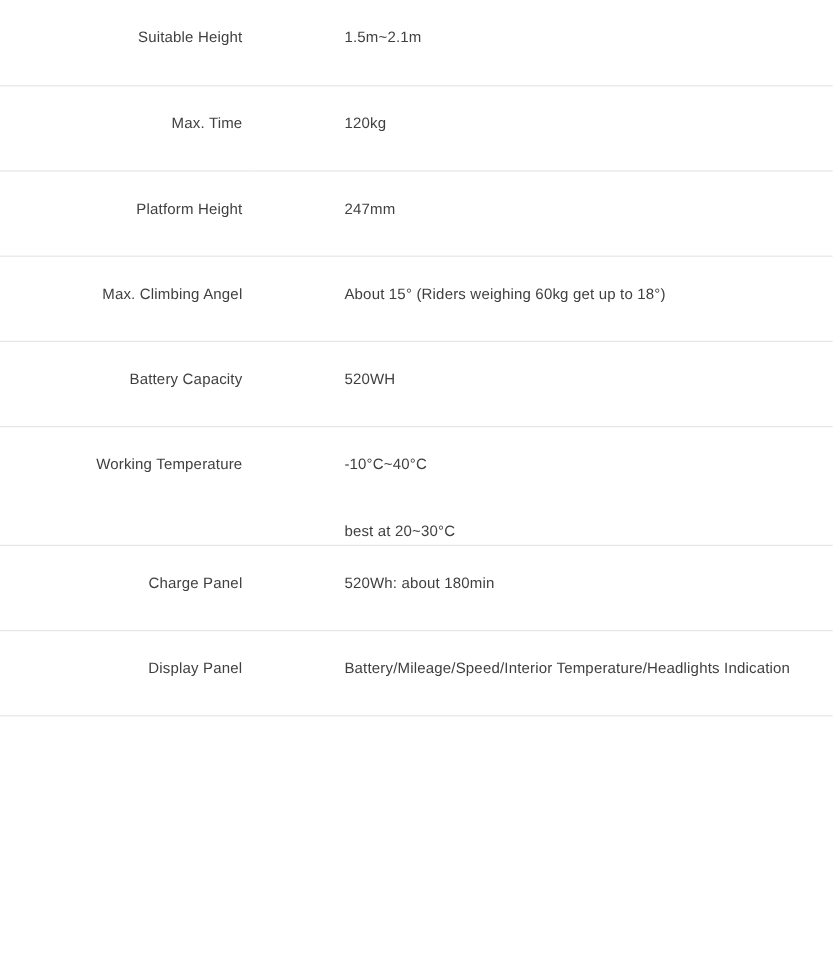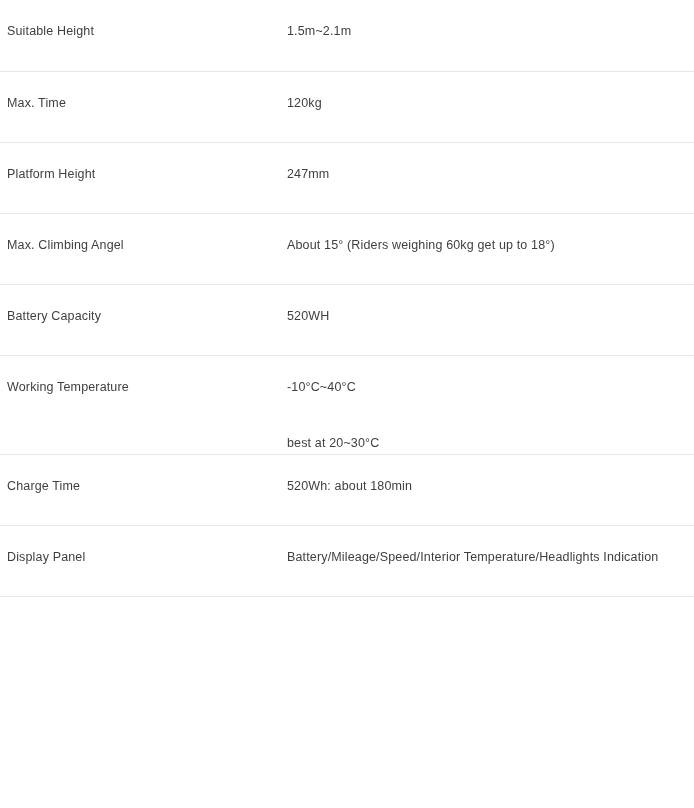--- a/index.html
+++ b/index.html
@@ -29,20 +29,21 @@
   }
   .cell-inner {
     padding-top: 21px;
     font-size: 12.5px;
     line-height: 21px;
     color: #3f3f3f;
     letter-spacing: 0.15px;
   }
   td.label-cell {
     width: 212px;
+    text-align: right;
   }
   td.label-cell .cell-inner {
     padding-left: 7px;
     padding-right: 10px;
   }
   td.value-cell {
     width: 482px;
   }
   td.value-cell .cell-inner {
     padding-left: 75px;
@@ -125,21 +126,21 @@
       <td class="value-cell">
         <div class="cell-inner">
           <span>-10°C~40°C</span>
           <span class="line2">best at 20~30°C</span>
         </div>
       </td>
     </tr>
 
     <tr>
       <td class="label-cell">
-        <div class="cell-inner">Charge Time</div>
+        <div class="cell-inner">Charge Panel</div>
       </td>
       <td class="value-cell">
         <div class="cell-inner">
           <span>520Wh: about 180min</span>
         </div>
       </td>
     </tr>
 
 
     <tr>

